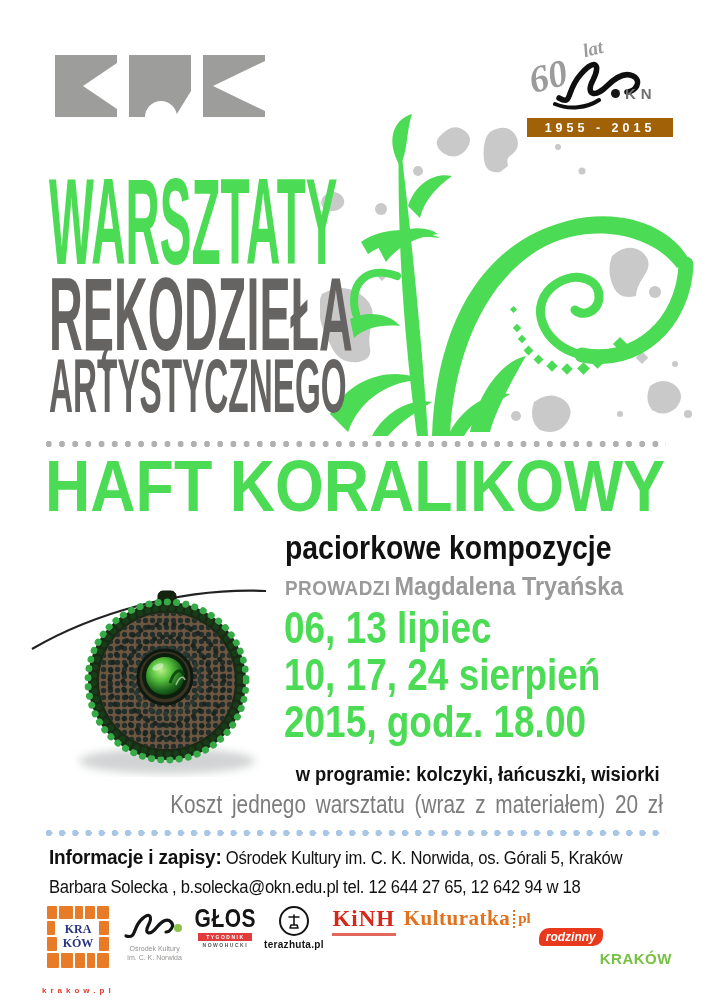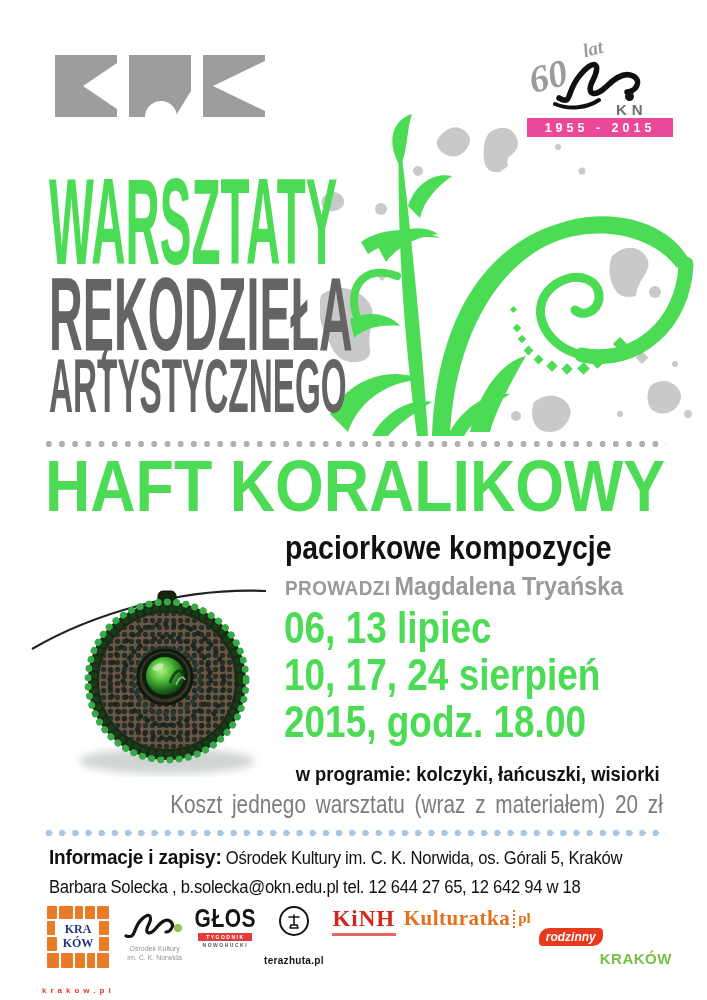--- a/index.html
+++ b/index.html
@@ -6,24 +6,24 @@
   .poster{
     position:relative;width:707px;height:1000px;margin:0 auto;background:#ffffff;
     overflow:hidden;font-family:"Liberation Sans", sans-serif;
   }
   
   .krk-logo{position:absolute;left:55px;top:53px;}
   .anniv{position:absolute;left:527px;top:38px;width:146px;height:99px;}
   .anniv-60{position:absolute;left:2px;top:16px;font:italic 700 38px "Liberation Serif",serif;color:#9b9b9b;transform:rotate(-14deg);}
   .anniv-lat{position:absolute;left:56px;top:0px;font:italic 700 19px "Liberation Serif",serif;color:#9b9b9b;transform:rotate(-14deg);}
   .anniv-swirl{position:absolute;left:26px;top:10px;}
-  .anniv-okn{position:absolute;left:84px;top:54px;display:flex;align-items:center;flex-direction:column;}
+  .anniv-okn{position:absolute;left:84px;top:47px;display:flex;align-items:center;}
   .anniv-dot{width:9px;height:9px;border-radius:50%;background:#161616;}
   .anniv-kn{margin-left:5px;font-weight:bold;font-size:15px;letter-spacing:5px;color:#6f6f6f;}
-  .anniv-bar{position:absolute;left:0;bottom:0;width:146px;height:19px;background:#ec4899;display:flex;align-items:center;justify-content:center;}
+  .anniv-bar{position:absolute;left:0;bottom:0;width:146px;height:19px;background:#a16207;display:flex;align-items:center;justify-content:center;}
   .anniv-years{color:#ffffff;font-weight:bold;font-size:12.5px;letter-spacing:4px;}
   
   .floral{position:absolute;left:320px;top:113px;}
   .pendant{position:absolute;left:30px;top:575px;}
   
   .t-line{position:absolute;left:49px;line-height:1;font-weight:bold;white-space:nowrap;transform-origin:left top;}
   .t1{top:162px;font-size:95px;color:#4cdb54;transform:scale(0.50,1.28);}
   .t2{top:262px;font-size:85px;color:#666462;transform:scale(0.55,1.22);}
   .t3{top:347px;font-size:64px;color:#666462;transform:scale(0.52,1.20);}
   .haft{position:absolute;left:45px;top:451px;line-height:1;font-weight:bold;font-size:64px;color:#4cdb54;white-space:nowrap;transform:scale(0.98,1.12);transform-origin:left top;}
@@ -46,21 +46,21 @@
   .info-rest{font-size:17.5px;letter-spacing:-0.3px;}
   
   .logos{position:absolute;left:42px;top:906px;width:630px;height:88px;display:flex;justify-content:space-between;align-items:flex-start;}
   .logo{display:flex;flex-direction:column;align-items:center;}
   .krakow-url{margin-top:16px;font-size:8px;font-weight:bold;letter-spacing:4px;color:#e03a2a;}
   .norwid-text{margin-top:2px;font-size:7px;line-height:9px;color:#969390;text-align:center;}
   .glos-title{font-size:21px;font-weight:bold;letter-spacing:0.5px;color:#141414;transform:scaleY(1.25);transform-origin:center;}
   .glos-bar{margin-top:3px;width:54px;height:8px;background:#e23b3b;display:flex;align-items:center;justify-content:center;font-size:5px;letter-spacing:1.5px;color:#ffffff;font-weight:bold;}
   .glos-sub2{margin-top:1px;font-size:5px;letter-spacing:1.5px;color:#555555;font-weight:bold;}
   .teraz-circle{width:26px;height:26px;border:2.4px solid #141414;border-radius:50%;display:flex;align-items:center;justify-content:center;}
-  .teraz-label{margin-top:19px;font-size:10px;font-weight:bold;color:#141414;letter-spacing:0.3px;}
+  .teraz-label{margin-top:3px;font-size:10px;font-weight:bold;color:#141414;letter-spacing:0.3px;}
   .kinh-word{font-family:"Liberation Serif",serif;font-weight:bold;font-size:23px;color:#d6281a;letter-spacing:1px;}
   .kinh-bar{width:64px;height:3px;background:#d6281a;opacity:0.7;margin-top:1px;}
   .kult-row{display:flex;align-items:center;font-family:"Liberation Serif",serif;font-weight:bold;color:#e2711d;}
   .kult-name{font-size:21px;letter-spacing:0.5px;}
   .kult-div{width:0;height:18px;border-left:2px dotted #e2711d;margin:0 3px;}
   .kult-tld{font-size:15px;}
   .rod-row{display:flex;align-items:center;}
   .rod-box{background:#e8391d;color:#ffffff;font-style:italic;font-weight:bold;font-size:12px;padding:2px 7px;border-radius:10px 4px 10px 4px;}
   .rod-city{color:#76c043;font-weight:bold;font-size:15px;margin-left:-3px;letter-spacing:0.5px;text-shadow:0 0 2px #ffffff;margin-top:44px;}
 </style>

